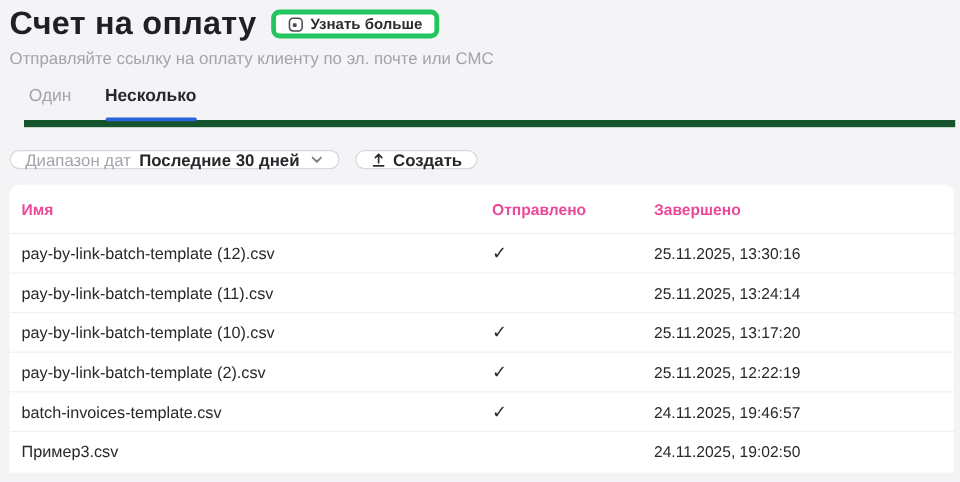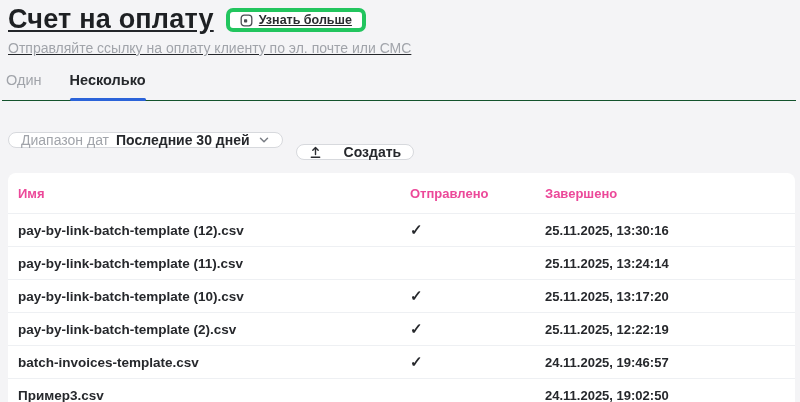--- a/index.html
+++ b/index.html
@@ -5,37 +5,37 @@
   * { box-sizing: border-box; margin: 0; padding: 0; }
   html, body { width: 800px; height: 402px; overflow: hidden; }
   body {
     background: #f4f4f6;
     font-family: "Liberation Sans", sans-serif;
     color: #24262a;
   }
   .page { width: 800px; height: 402px; position: relative; }
 
   
-  .header { padding: 3px 0 0 8px; text-decoration: underline; }
+  .header { padding: 3px 0 0 8px; }
   .title-row { display: flex; align-items: center; gap: 12px; }
   .page-title { font-size: 27px; line-height: 32px; font-weight: 700; letter-spacing: 0.2px; color: #1e2023; }
   .learn-more {
     display: inline-flex; align-items: center; gap: 6px;
     height: 24px; padding: 0 10px;
     background: #ffffff; border: 4px solid #22c55e; border-radius: 7px;
     font-family: inherit; font-size: 12.5px; font-weight: 600; color: #2a2c30;
     cursor: pointer; margin-top: 2px;
   }
   .subtitle { margin-top: 5px; font-size: 14px; line-height: 16px; color: #a1a4aa; }
 
   
   .tabs {
     display: flex; gap: 28px;
-    margin: 15px 4px 0 2px;
-    border-bottom: 1px solid #14532d;
+    margin: 15px 4px 0 20px;
+    border-bottom: 6px solid #14532d;
     padding-left: 4px;
   }
   .tab {
     position: relative; font-size: 14.5px; line-height: 18px;
     padding-bottom: 11px; color: #a1a4aa; cursor: pointer;
   }
   .tab.active { color: #26282c; font-weight: 600; }
   .tab.active::after {
     content: ""; position: absolute; left: 0; right: 0; bottom: -1px;
     height: 3px; background: #2b63d9; border-radius: 2px;
@@ -44,31 +44,31 @@
   
   .toolbar { display: flex; align-items: center; gap: 13px; margin: 19px 0 0 8px; }
   .dropdown, .create-btn {
     display: inline-flex; align-items: center;
     height: 16px; padding: 0 12px;
     background: #ffffff; border: 1px solid #d7d9dd; border-radius: 8px;
     font-family: inherit; font-size: 14px; cursor: pointer; color: #26282c;
   }
   .dd-label { color: #a1a4aa; margin-right: 7px; }
   .dd-value { font-weight: 600; margin-right: 8px; }
-  .create-btn { gap: 22px; font-weight: 600; margin-top: 24px; }
+  .create-btn { gap: 6px; font-weight: 600; }
   .icon { display: inline-flex; align-items: center; }
 
   
   .card {
     margin: 13px 5px 0 8px;
     background: #ffffff;
     border-radius: 8px 8px 0 0;
     min-height: 240px;
   }
-  .thead, .trow { display: flex; align-items: center; font-weight: bold; }
+  .thead, .trow { display: flex; align-items: center; }
   .thead { height: 40px; font-size: 13px; font-weight: 700; color: #ec4899; }
   .trow { height: 33px; border-top: 1px solid #eef0f3; font-size: 13.5px; color: #26282c; }
   .col-name { width: 402px; padding-left: 10px; white-space: nowrap; overflow: hidden; }
   .col-sent { width: 135px; }
   .col-done { flex: 1; font-size: 13px; }
   .trow .col-sent { font-size: 15px; }
 </style>
 </head>
 <body>
 

